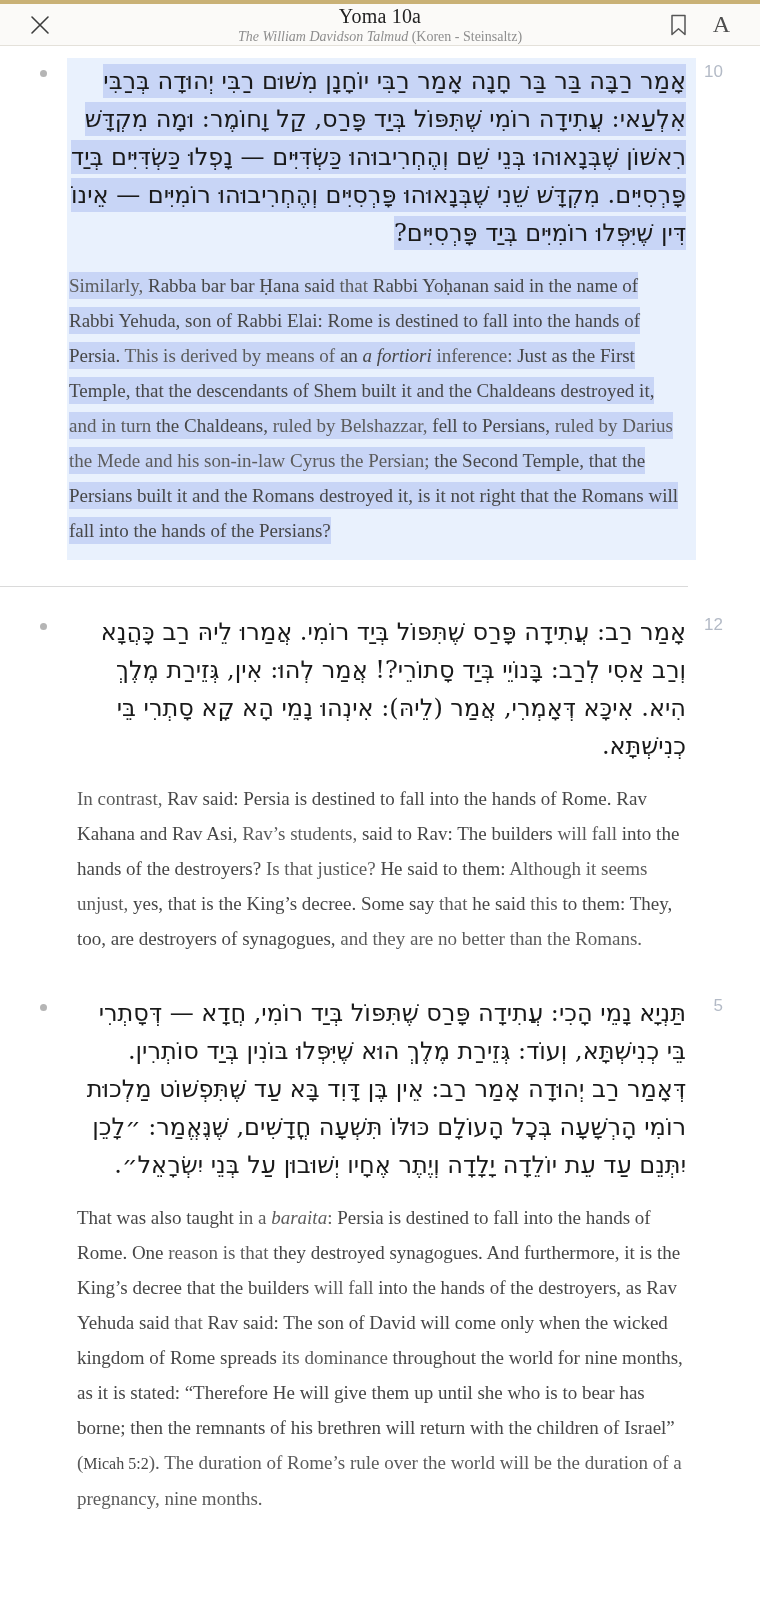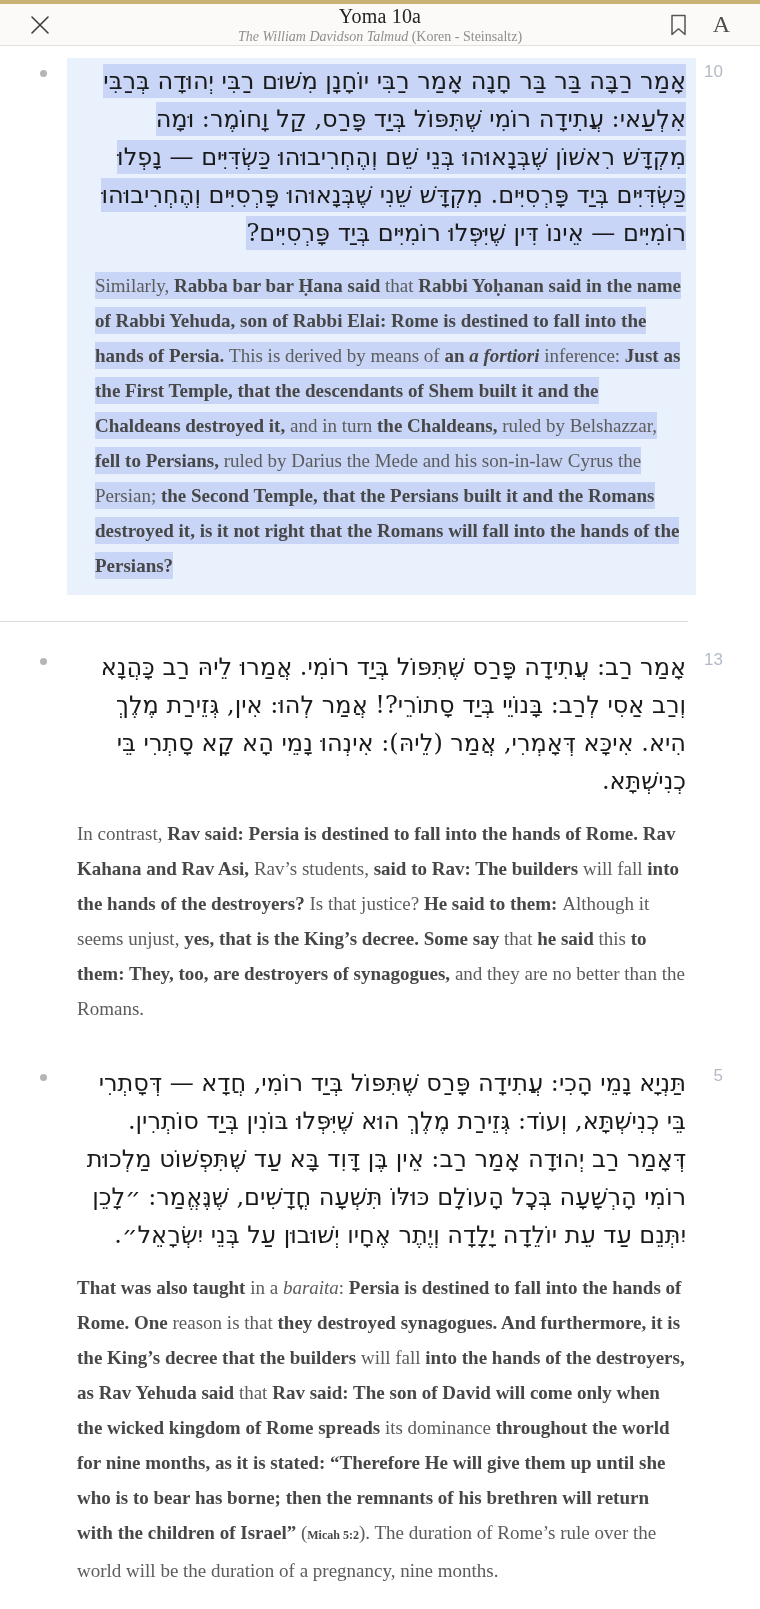--- a/index.html
+++ b/index.html
@@ -58,34 +58,34 @@
     position:absolute;left:-33px;top:12px;
     width:7px;height:7px;border-radius:50%;
     background:var(--bullet);
   }
   .seg-num{
     position:absolute;right:-33px;top:4px;
     font-family:"Liberation Sans","DejaVu Sans",sans-serif;
     font-size:17px;color:var(--num_color);
   }
   .seg-body{padding:2px 4px 8px 4px;}
-  .segment.highlighted .seg-body{background:var(--hl_block);margin:-2px -6px;padding:4px 10px 12px 28px;}
+  .segment.highlighted .seg-body{background:var(--hl_block);margin:-2px -6px;padding:4px 10px 12px 2px;}
   .he{
     direction:rtl;text-align:right;
     font-family:"DejaVu Serif","DejaVu Sans",serif;
     font-size:24px;line-height:38px;color:var(--he_color);
   }
   .en{
     margin-top:16px;
     font-size:19px;line-height:35px;color:var(--en_color);
     text-align:left;
   }
-  .en .b{font-weight:bold;color:var(--en_bold);}
+  .en .b{font-weight:normal;color:var(--en_bold);}
   .en .i,.he .i{font-style:italic;}
-  .en .sm{font-size:12px;}
+  .en .sm{font-size:16px;}
   .segment.highlighted .he span,
   .segment.highlighted .en span{
     background:var(--hl_band);
     padding:3px 0;
   }
   hr.divider{
     border:none;border-top:1px solid var(--divider);
     margin:16px 72px 24px 0;
   }
   svg{display:block;}
@@ -123,21 +123,21 @@
     <div class="seg-body">
       <p class="he" dir="rtl"><span>אָמַר רַבָּה בַּר בַּר חָנָה אָמַר רַבִּי יוֹחָנָן מִשּׁוּם רַבִּי יְהוּדָה בְּרַבִּי אִלְעַאי: עֲתִידָה רוֹמִי שֶׁתִּפּוֹל בְּיַד פָּרַס, קַל וָחוֹמֶר: וּמָה מִקְדָּשׁ רִאשׁוֹן שֶׁבְּנָאוּהוּ בְּנֵי שֵׁם וְהֶחְרִיבוּהוּ כַּשְׂדִּיִּים — נָפְלוּ כַּשְׂדִּיִּים בְּיַד פָּרְסִיִּים. מִקְדָּשׁ שֵׁנִי שֶׁבְּנָאוּהוּ פָּרְסִיִּים וְהֶחְרִיבוּהוּ רוֹמִיִּים — אֵינוֹ דִּין שֶׁיִּפְּלוּ רוֹמִיִּים בְּיַד פָּרְסִיִּים?</span></p>
       <p class="en"><span>Similarly, </span><span class="b">Rabba bar bar Ḥana said </span><span>that </span><span class="b">Rabbi Yoḥanan said in the name of Rabbi Yehuda, son of Rabbi Elai: Rome is destined to fall into the hands of Persia. </span><span>This is derived by means of </span><span class="b">an </span><span class="b i">a fortiori</span><span> inference: </span><span class="b">Just as the First Temple, that the descendants of Shem built it and the Chaldeans destroyed it, </span><span>and in turn </span><span class="b">the Chaldeans, </span><span>ruled by Belshazzar, </span><span class="b">fell to Persians, </span><span>ruled by Darius the Mede and his son-in-law Cyrus the Persian; </span><span class="b">the Second Temple, that the Persians built it and the Romans destroyed it, is it not right that the Romans will fall into the hands of the Persians?</span></p>
     </div>
   </section>
 
   <hr class="divider">
 
   <section class="segment">
     <span class="bullet"></span>
-    <span class="seg-num">13</span>
+    <span class="seg-num">12</span>
     <div class="seg-body">
       <p class="he" dir="rtl"><span>אָמַר רַב: עֲתִידָה פָּרַס שֶׁתִּפּוֹל בְּיַד רוֹמִי. אֲמַרוּ לֵיהּ רַב כָּהֲנָא וְרַב אַסִי לְרַב: בָּנוֹיֵי בְּיַד סָתוֹרֵי?! אֲמַר לְהוּ: אִין, גְּזֵירַת מֶלֶךְ הִיא. אִיכָּא דְּאָמְרִי, אֲמַר (לֵיהּ): אִינְהוּ נָמֵי הָא קָא סָתְרִי בֵּי כְנִישְׁתָּא.</span></p>
       <p class="en"><span>In contrast, </span><span class="b">Rav said: Persia is destined to fall into the hands of Rome. Rav Kahana and Rav Asi, </span><span>Rav’s students, </span><span class="b">said to Rav: The builders </span><span>will fall </span><span class="b">into the hands of the destroyers? </span><span>Is that justice? </span><span class="b">He said to them: </span><span>Although it seems unjust, </span><span class="b">yes, that is the King’s decree. Some say </span><span>that </span><span class="b">he said </span><span>this </span><span class="b">to them: They, too, are destroyers of synagogues, </span><span>and they are no better than the Romans.</span></p>
     </div>
   </section>
 
   <section class="segment">
     <span class="bullet"></span>
     <span class="seg-num">5</span>
     <div class="seg-body">

